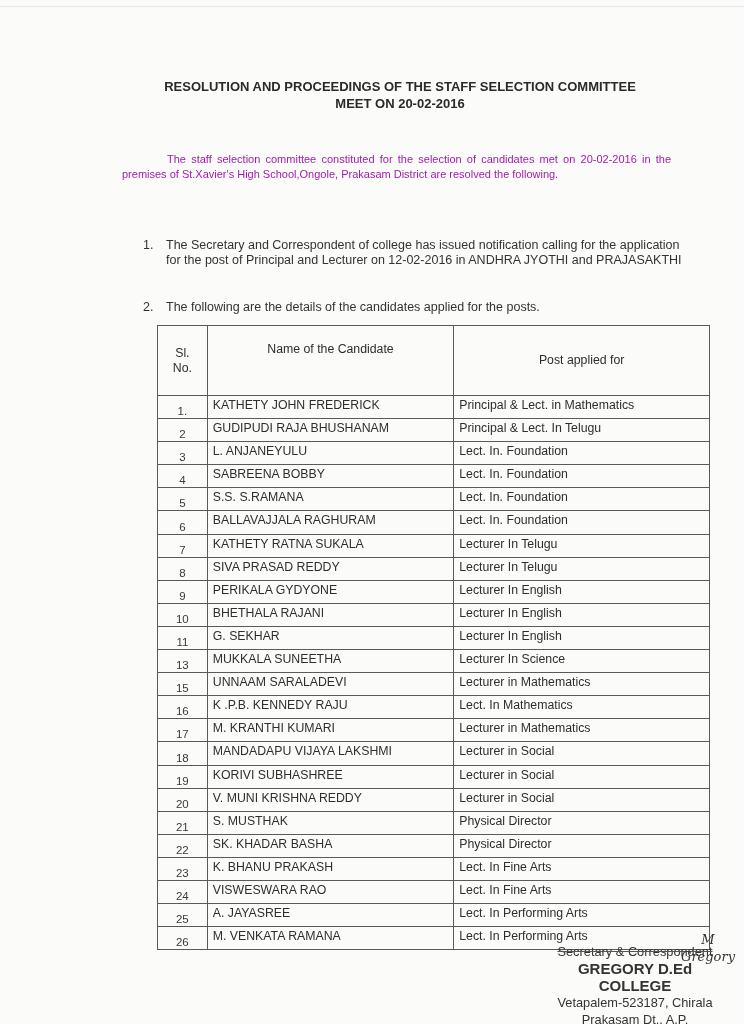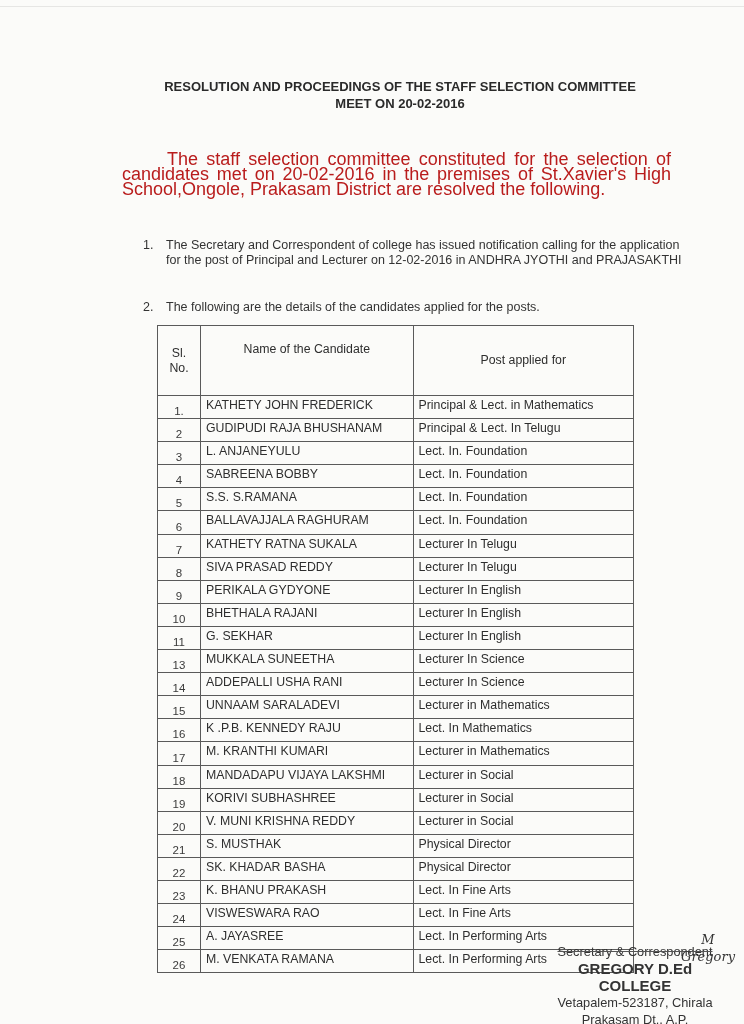--- a/index.html
+++ b/index.html
@@ -7,30 +7,30 @@
     width:744px; height:1024px; background:#fbfbf9; position:relative; overflow:hidden;
     font-family:"Liberation Sans", sans-serif; color:#262626;
   }
   .topline { position:absolute; left:0; top:6px; width:744px; height:1px; background:#e6e6e4; }
   .title {
     position:absolute; left:100px; width:600px; top:78px; text-align:center;
     font-weight:bold; font-size:13px; line-height:17px; color:#2a2a2a;
   }
   .intro {
     position:absolute; left:122px; width:549px; top:152px;
-    font-size:18px; line-height:15px; text-align:justify; text-indent:45px; color:#b91c1c;
+    font-size:11px; line-height:15px; text-align:justify; text-indent:45px; color:#a21caf;
   }
   .item {
     position:absolute; left:143px; width:540px; font-size:12.5px; line-height:15px; color:#333;
     display:flex;
   }
   .item .num { width:23px; flex:none; }
   .item .txt { flex:1; }
   table.cands {
-    position:absolute; left:157px; top:325px; width:477px; border-collapse:collapse;
+    position:absolute; left:157px; top:325px; width:553px; border-collapse:collapse;
     font-size:12.3px; color:#2e2e2e;
   }
   table.cands td, table.cands th {
     border:1px solid #5a5a5a; padding:0 5px; font-weight:normal;
   }
   table.cands th { height:53px; vertical-align:middle; text-align:center; line-height:15px; }
   table.cands td { height:20.1px; vertical-align:top; line-height:14px; }
   table.cands col.c1 { width:43px; }
   table.cands col.c2 { width:213px; }
   table.cands col.c3 { width:221px; }
@@ -137,25 +137,20 @@
         <td class="sl">11</td>
         <td class="name">G. SEKHAR</td>
         <td class="post">Lecturer In English</td>
       </tr>
       <tr>
         <td class="sl">13</td>
         <td class="name">MUKKALA SUNEETHA</td>
         <td class="post">Lecturer In Science</td>
       </tr>
       <tr>
-        <td class="sl">14</td>
-        <td class="name">ADDEPALLI USHA RANI</td>
-        <td class="post">Lecturer In Science</td>
-      </tr>
-      <tr>
         <td class="sl">15</td>
         <td class="name">UNNAAM  SARALADEVI</td>
         <td class="post">Lecturer in Mathematics</td>
       </tr>
       <tr>
         <td class="sl">16</td>
         <td class="name">K .P.B. KENNEDY RAJU</td>
         <td class="post">Lect. In Mathematics</td>
       </tr>
       <tr>

